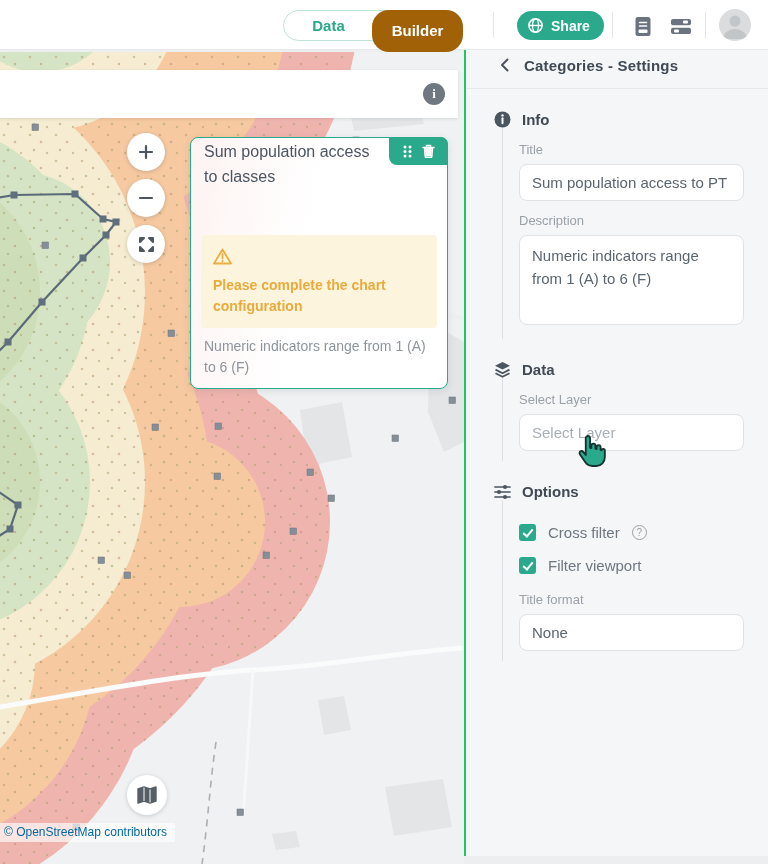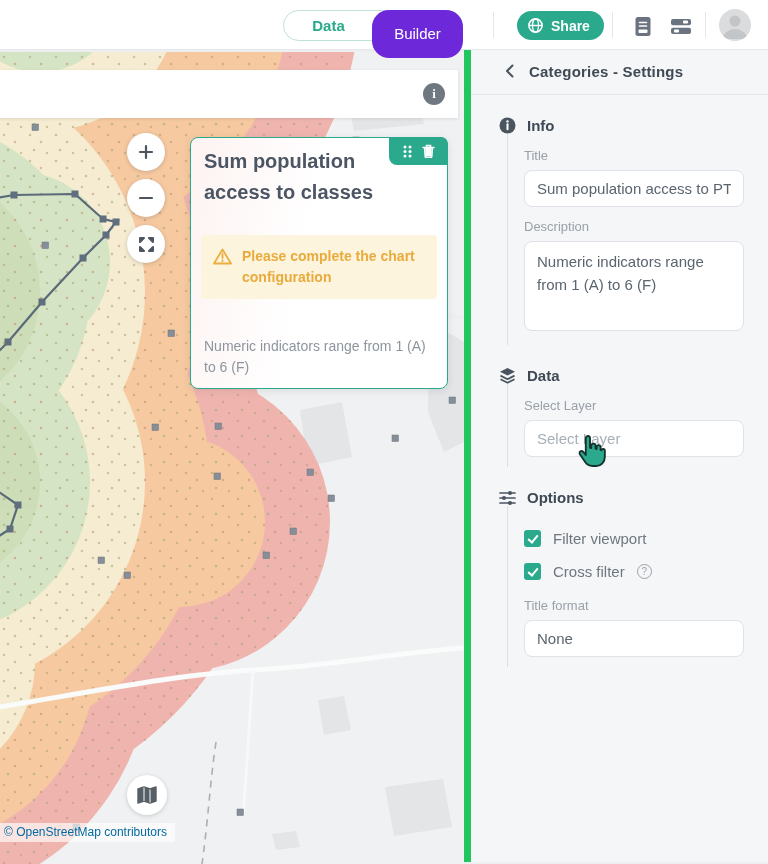--- a/index.html
+++ b/index.html
@@ -3,48 +3,48 @@
 <meta charset="utf-8">
 <style>
   * { margin:0; padding:0; box-sizing:border-box; }
   html,body { width:768px; height:864px; }
   body { font-family:"Liberation Sans", sans-serif; background:#eceef0; position:relative; overflow:hidden; }
 
   
   .topbar { position:absolute; left:0; top:0; width:768px; height:50px; background:#fff; border-bottom:1px solid #e6e8ea; z-index:30; }
   .mode-toggle { position:absolute; left:283px; top:10px; width:180px; height:31px; border:1.5px solid #bfe2d7; border-radius:16px; background:#fff; display:flex; align-items:center; }
   .mode-data { flex:1; text-align:center; color:#2aa98c; font-weight:bold; font-size:15px; cursor:pointer; }
-  .mode-builder { position:absolute; right:-1px; top:-1.5px; width:91px; height:48px; background:#6d28d9; border-radius:17px; color:#fff; font-weight:normal; font-size:15px; display:flex; align-items:center; justify-content:center; cursor:pointer; }
+  .mode-builder { position:absolute; right:-1px; top:-1.5px; width:91px; height:42px; background:#a16207; border-radius:17px; color:#fff; font-weight:bold; font-size:15px; display:flex; align-items:center; justify-content:center; cursor:pointer; }
   .tb-divider { position:absolute; top:12px; width:1px; height:26px; background:#e4e6e9; }
   .share-btn { position:absolute; left:517px; top:11px; height:29px; padding:0 14px 0 10px; background:#2aa98c; border:none; border-radius:15px; color:#fff; font-weight:bold; font-size:14px; display:flex; align-items:center; gap:7px; cursor:pointer; font-family:inherit; }
   .tb-icon { position:absolute; top:14px; width:24px; height:24px; display:flex; align-items:center; justify-content:center; cursor:pointer; }
   .avatar { position:absolute; left:719px; top:9px; width:32px; height:32px; border-radius:50%; background:#dadcde; overflow:hidden; cursor:pointer; }
   .avatar svg { display:block; }
 
   
   .map { position:absolute; left:0; top:52px; width:464px; height:812px; overflow:hidden; background:#eff1f2; }
   .map-svg { position:absolute; left:0; top:0; }
   .map-infobar { position:absolute; left:0; top:18px; width:458px; height:48px; background:#fff; box-shadow:0 1px 3px rgba(40,50,60,.12); display:flex; align-items:center; justify-content:flex-end; padding-right:13px; }
   .info-circle { width:22px; height:22px; border-radius:50%; background:#6f7780; color:#fff; font-size:13px; font-weight:bold; font-family:"Liberation Serif", serif; display:flex; align-items:center; justify-content:center; cursor:pointer; }
 
   .map-ctrl { position:absolute; left:127px; width:38px; height:38px; border-radius:50%; background:#fff; box-shadow:0 1px 4px rgba(40,50,60,.22); border:none; display:flex; align-items:center; justify-content:center; color:#4d565f; font-size:22px; cursor:pointer; }
   .basemap-btn { position:absolute; left:127px; top:723px; width:40px; height:40px; border-radius:50%; background:#fff; box-shadow:0 1px 4px rgba(40,50,60,.2); border:none; display:flex; align-items:center; justify-content:center; cursor:pointer; }
   .attribution { position:absolute; left:0; bottom:22px; background:rgba(255,255,255,.65); padding:2px 8px 3px 4px; font-size:12px; color:#0369a1; }
 
   
   .widget { position:absolute; left:190px; top:85px; width:258px; height:252px; background:linear-gradient(100deg,#fdf3f2 0%,#fff 45%); border:1.5px solid #2aa98c; border-radius:8px; box-shadow:0 2px 8px rgba(40,50,60,.10); }
-  .widget-title { position:absolute; left:13px; top:8px; right:62px; font-size:20px; line-height:1.55; font-weight:bold; color:#4b5563; }
+  .widget-title { position:absolute; left:13px; top:2px; right:62px; font-size:16px; line-height:1.55; font-weight:normal; color:#4b5563; }
   .widget-chip { position:absolute; right:-1px; top:-1px; width:59px; height:28px; background:#2aa98c; border-radius:0 7px 0 8px; display:flex; align-items:center; justify-content:center; gap:10px; }
   .widget-chip span { display:flex; cursor:pointer; }
-  .widget-warning { position:absolute; left:10px; right:10px; top:97px; background:#fcf4dc; border-radius:4px; padding:11px 12px; display:flex; gap:10px; align-items:flex-start; }
+  .widget-warning { position:absolute; left:10px; right:10px; top:97px; background:#fcf4dc; border-radius:4px; padding:11px 12px; display:flex; gap:10px; align-items:flex-start;flex-direction:column; }
   .widget-warning-text { font-size:14px; line-height:1.5; font-weight:bold; color:#e9ab3d; }
   .widget-note { position:absolute; left:13px; right:13px; bottom:9px; font-size:14px; line-height:1.55; color:#8d959e; }
 
   
-  .panel { position:absolute; left:464px; top:48px; width:304px; height:814px; background:#f5f6f8; border-left:7px solid #22c55e; }
+  .panel { position:absolute; left:464px; top:42px; width:304px; height:814px; background:#f5f6f8; border-left:2px solid #22c55e; }
   .panel-header { height:47px; border-bottom:1px solid #e5e7ea; display:flex; align-items:center; padding-left:34px; gap:15px; }
   .panel-title { font-size:15px; font-weight:bold; color:#3f4a55; letter-spacing:.2px; }
   .back-btn { display:flex; cursor:pointer; }
   .section { margin-top:22px; }
   .section-head { display:flex; align-items:center; gap:11px; padding-left:28px; }
   .section-head .s-label { font-size:15px; font-weight:bold; color:#3f4a55; }
   .section-body { margin-left:36px; border-left:1px solid #dcdfe3; padding:2px 24px 10px 16px; }
   .field-label { font-size:13px; color:#9aa1a9; margin:12px 0 7px; }
   .text-input { width:100%; height:37px; background:#fff; border:1px solid #dfe2e6; border-radius:8px; padding:0 12px; font-size:15px; color:#5b656f; font-family:inherit; outline:none; white-space:nowrap; overflow:hidden; }
   .text-input::placeholder { color:#a8afb7; }
@@ -336,26 +336,26 @@
             <circle cx="5" cy="8" r="2.1"></circle>
             <circle cx="11" cy="13" r="2.1"></circle>
           </g>
       </svg>
       <span class="s-label">Options</span>
     </div>
     <div class="section-body">
       <div class="opts-gap"></div>
       <div class="check-row">
         <span class="checkbox"></span>
-        <span class="check-label">Filter viewport</span>
+        <span class="check-label">Cross filter</span>
+        <span class="help-icon">?</span>
       </div>
       <div class="check-row">
         <span class="checkbox"></span>
-        <span class="check-label">Cross filter</span>
-        <span class="help-icon">?</span>
+        <span class="check-label">Filter viewport</span>
       </div>
       <div class="field-label" style="margin-top:18px">Title format</div>
       <div class="text-input select-box">None</div>
     </div>
   </div>
 </div>
 
 <div class="cursor">
   <svg width="33" height="37" viewBox="0 0 28 32">
     <path d="M11.5 2.5c1.2 0 2.1.9 2.1 2.1v8.2l1.1.2v-2c0-1 .8-1.8 1.8-1.8s1.8.8 1.8 1.8v2.6l1 .3v-1.7c0-.9.7-1.7 1.7-1.7s1.7.8 1.7 1.7v2.4l.9.4c0-.7.6-1.3 1.4-1.3.8 0 1.4.6 1.4 1.4v5.6c0 4.3-3.1 7.8-7.4 7.8h-3.2c-2.6 0-5-1.3-6.4-3.4l-4.6-6.8c-.5-.8-.3-1.9.5-2.4.8-.5 1.8-.3 2.4.4l2.2 2.7V4.6c0-1.2.9-2.1 2.1-2.1z" fill="#2aa98c" stroke="#16322e" stroke-width="1.6" stroke-linejoin="round"></path>

